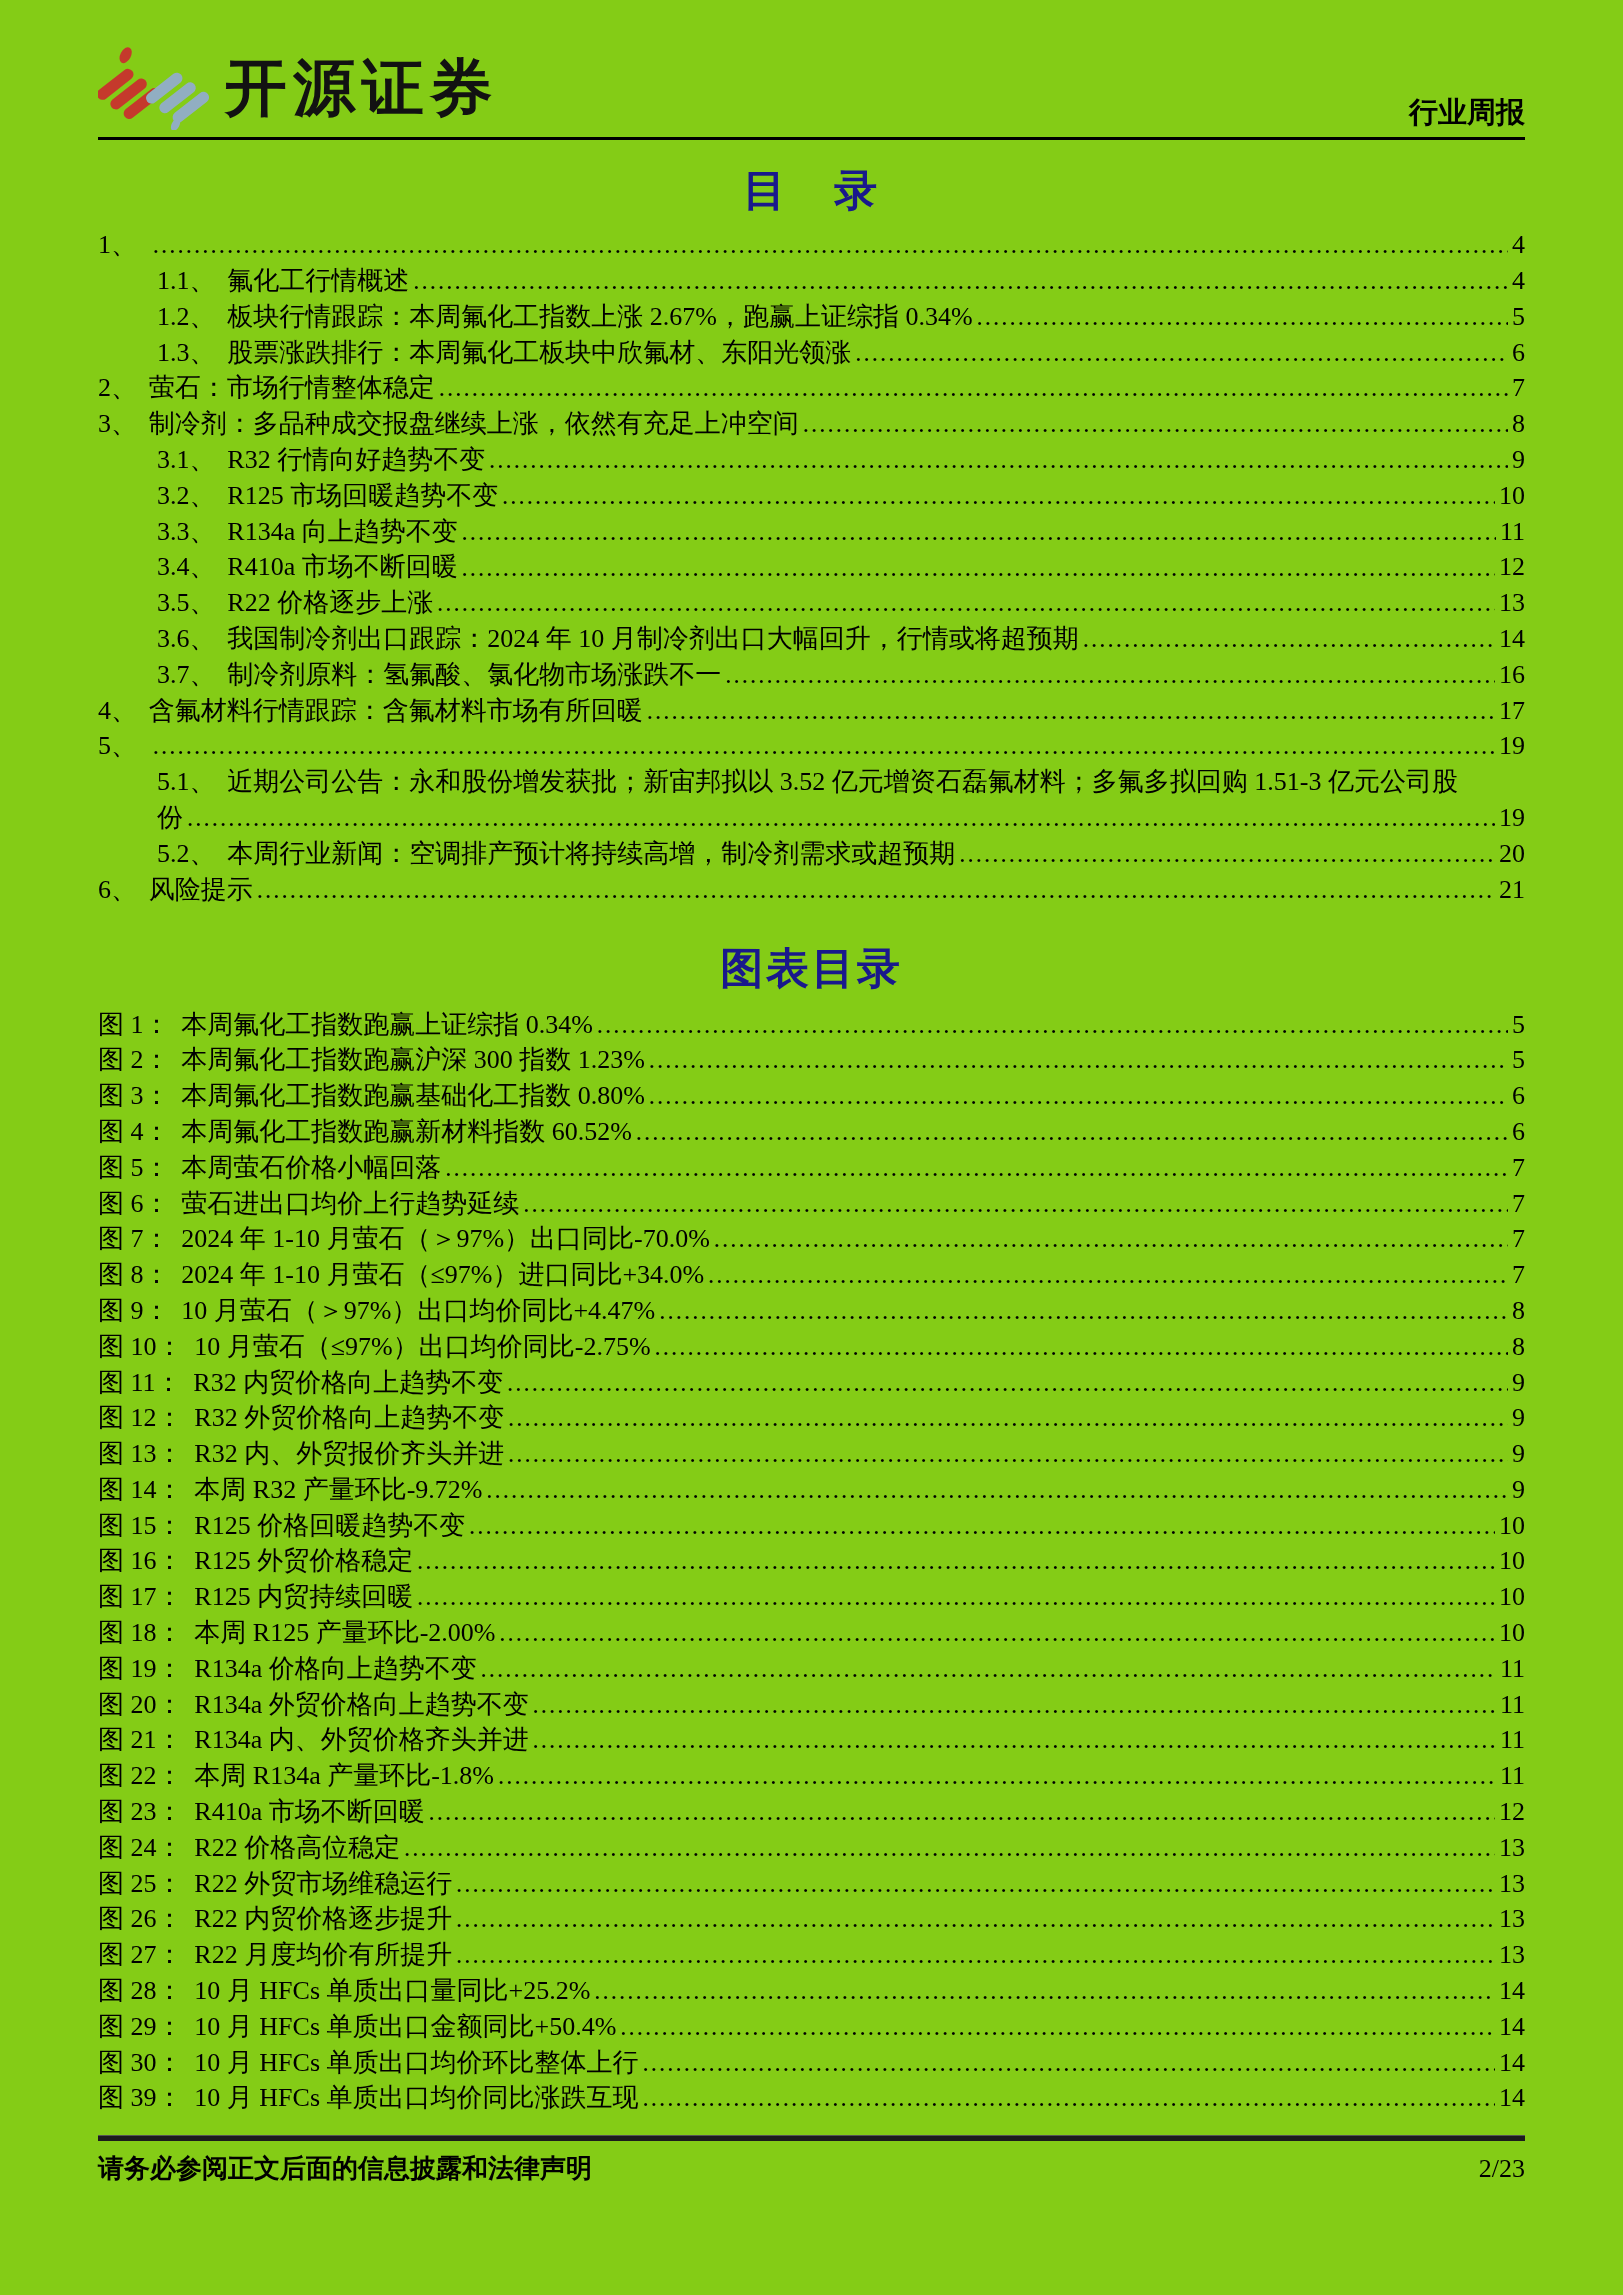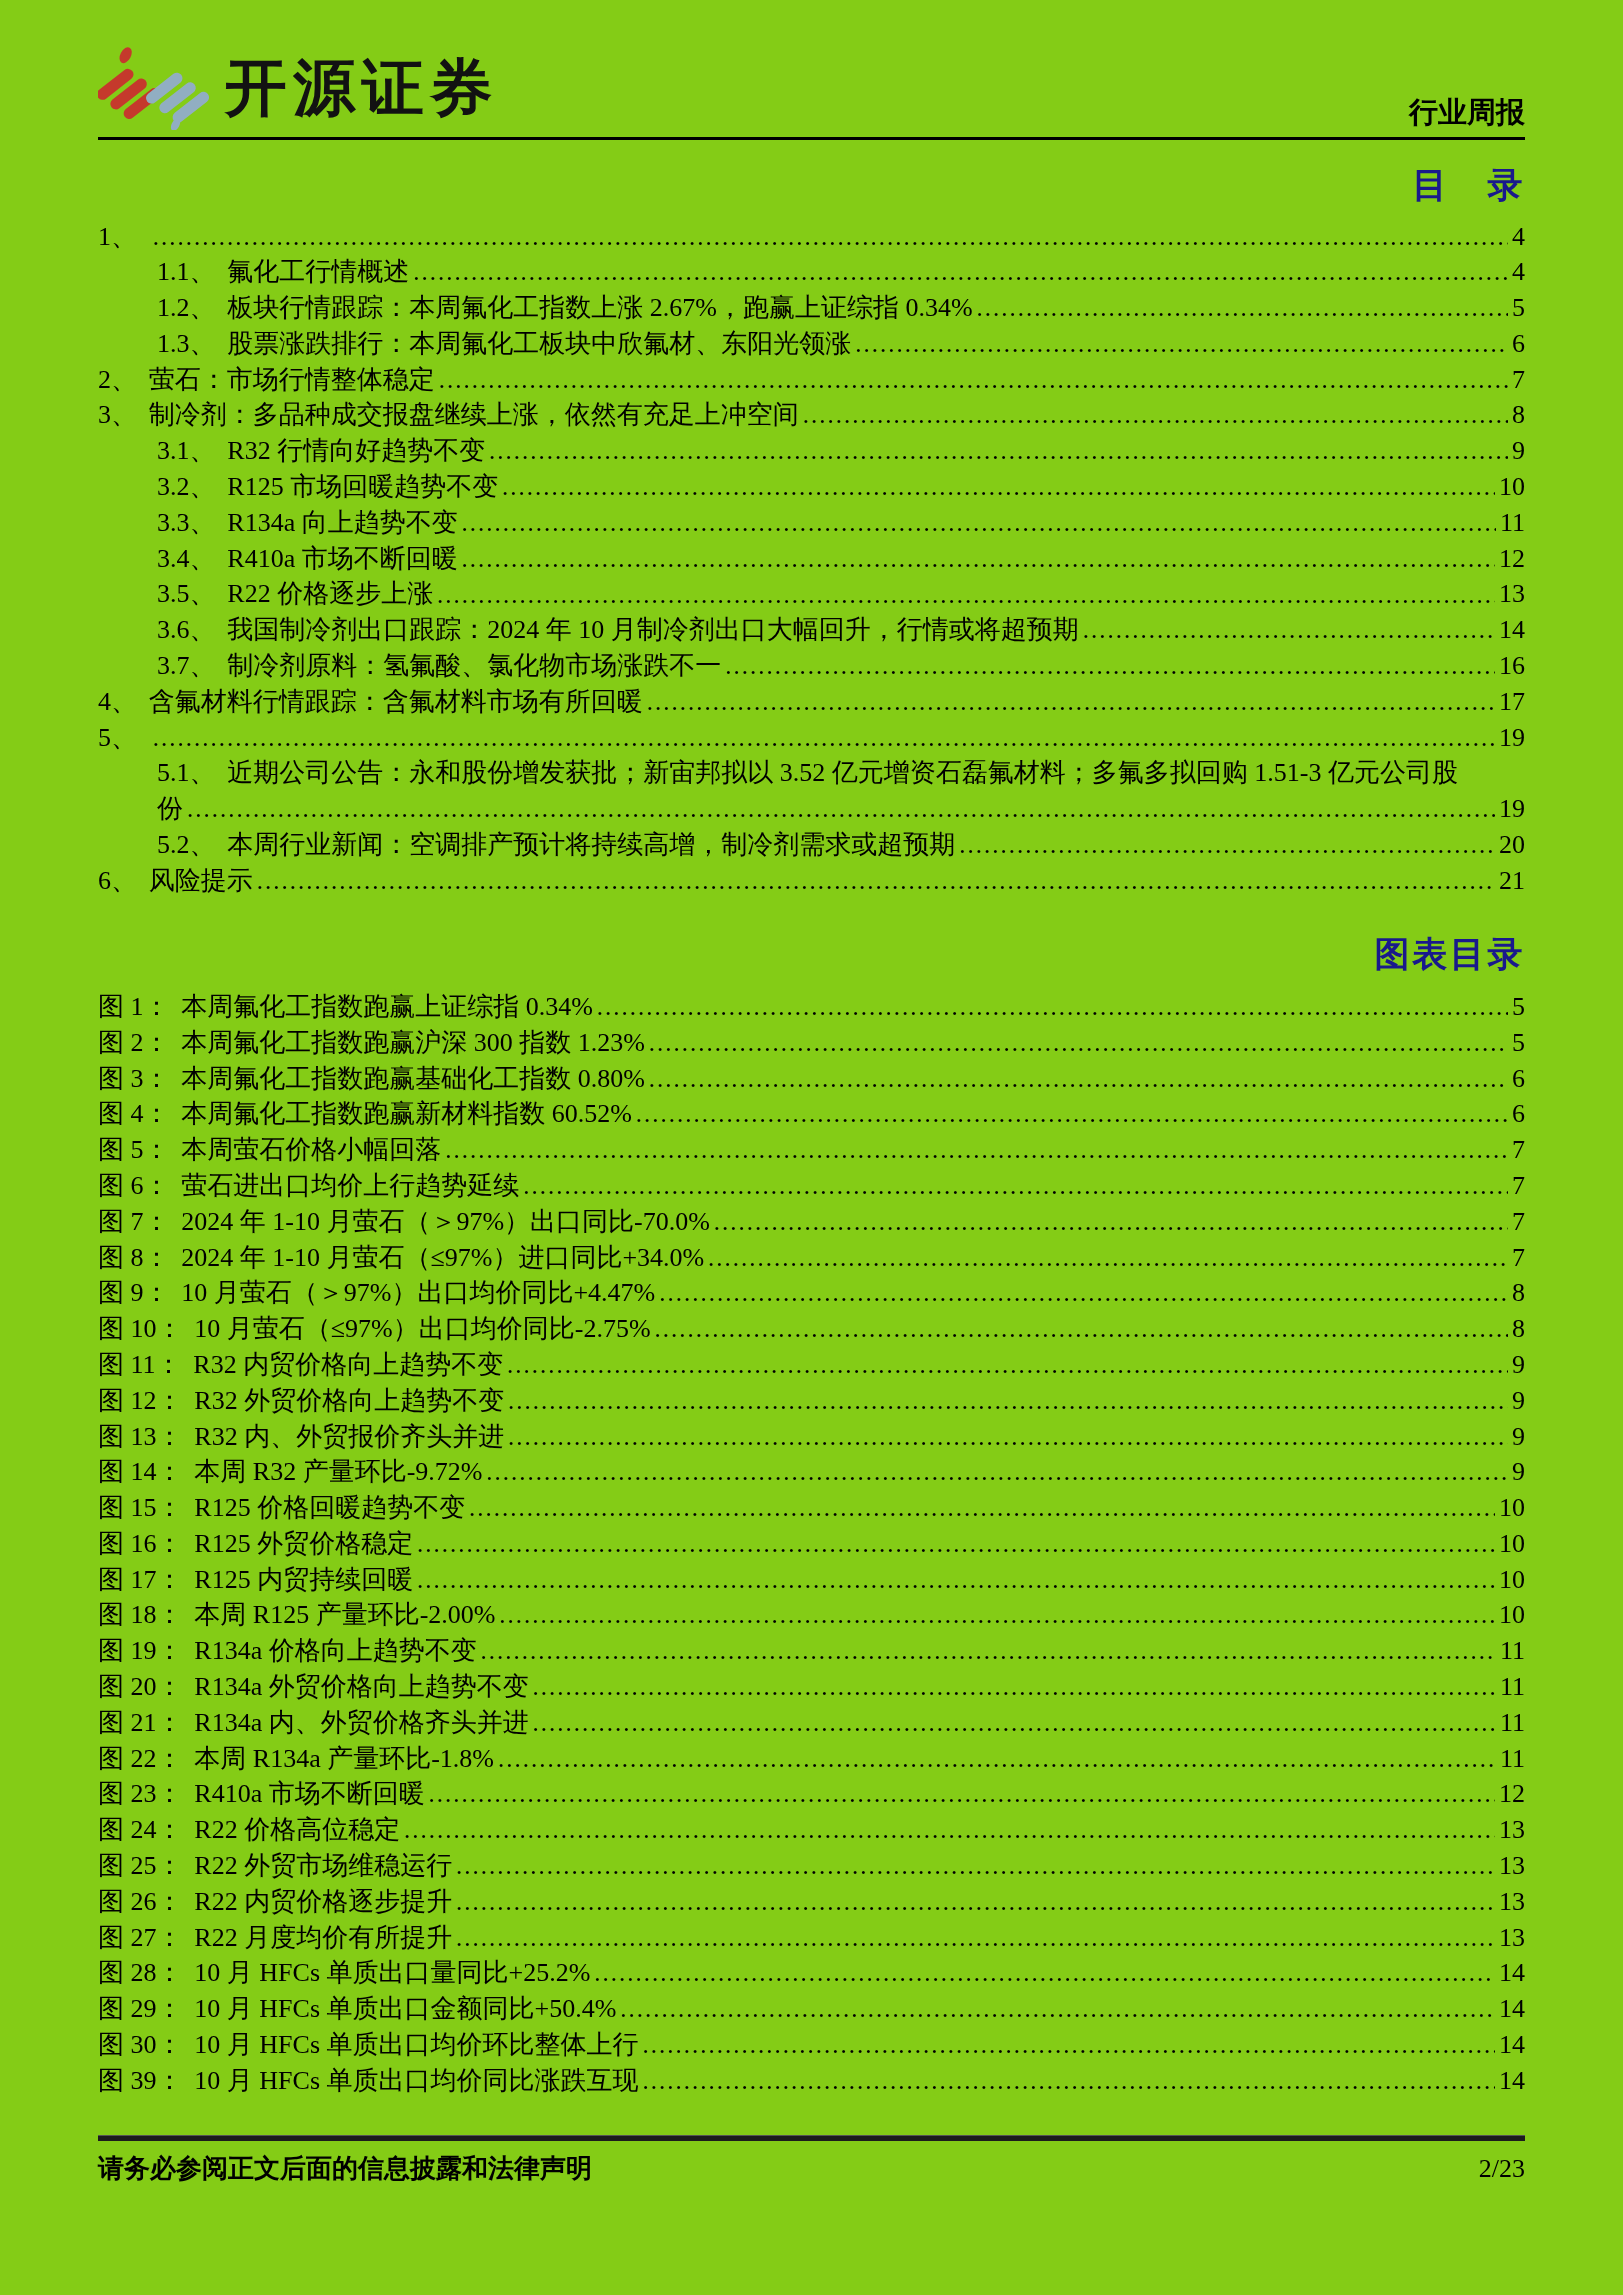--- a/index.html
+++ b/index.html
@@ -24,22 +24,22 @@
     font-family:"Liberation Sans","DejaVu Sans",sans-serif;
     font-size:62px;font-weight:800;letter-spacing:6.5px;line-height:1;
     color:#121212;white-space:nowrap;
   }
   .doc-type{
     font-size:29px;font-weight:bold;line-height:1;
     margin-bottom:2.6px;white-space:nowrap;
   }
   
   .section-title{
-    text-align:right;color:#19198c;
-    font-size:35px;font-weight:bold;letter-spacing:2.6px;
+    text-align:center;color:#19198c;
+    font-size:43px;font-weight:bold;letter-spacing:2.6px;
     line-height:1.1;
   }
   .toc-title{margin:27.5px 98px 17px;}
   .fig-title{margin:42px 98px 18.3px;}
   
   .list{margin:0 98px;}
   .row{
     display:flex;align-items:baseline;
     font-size:26px;line-height:1.05;
     margin-bottom:8.5px;

